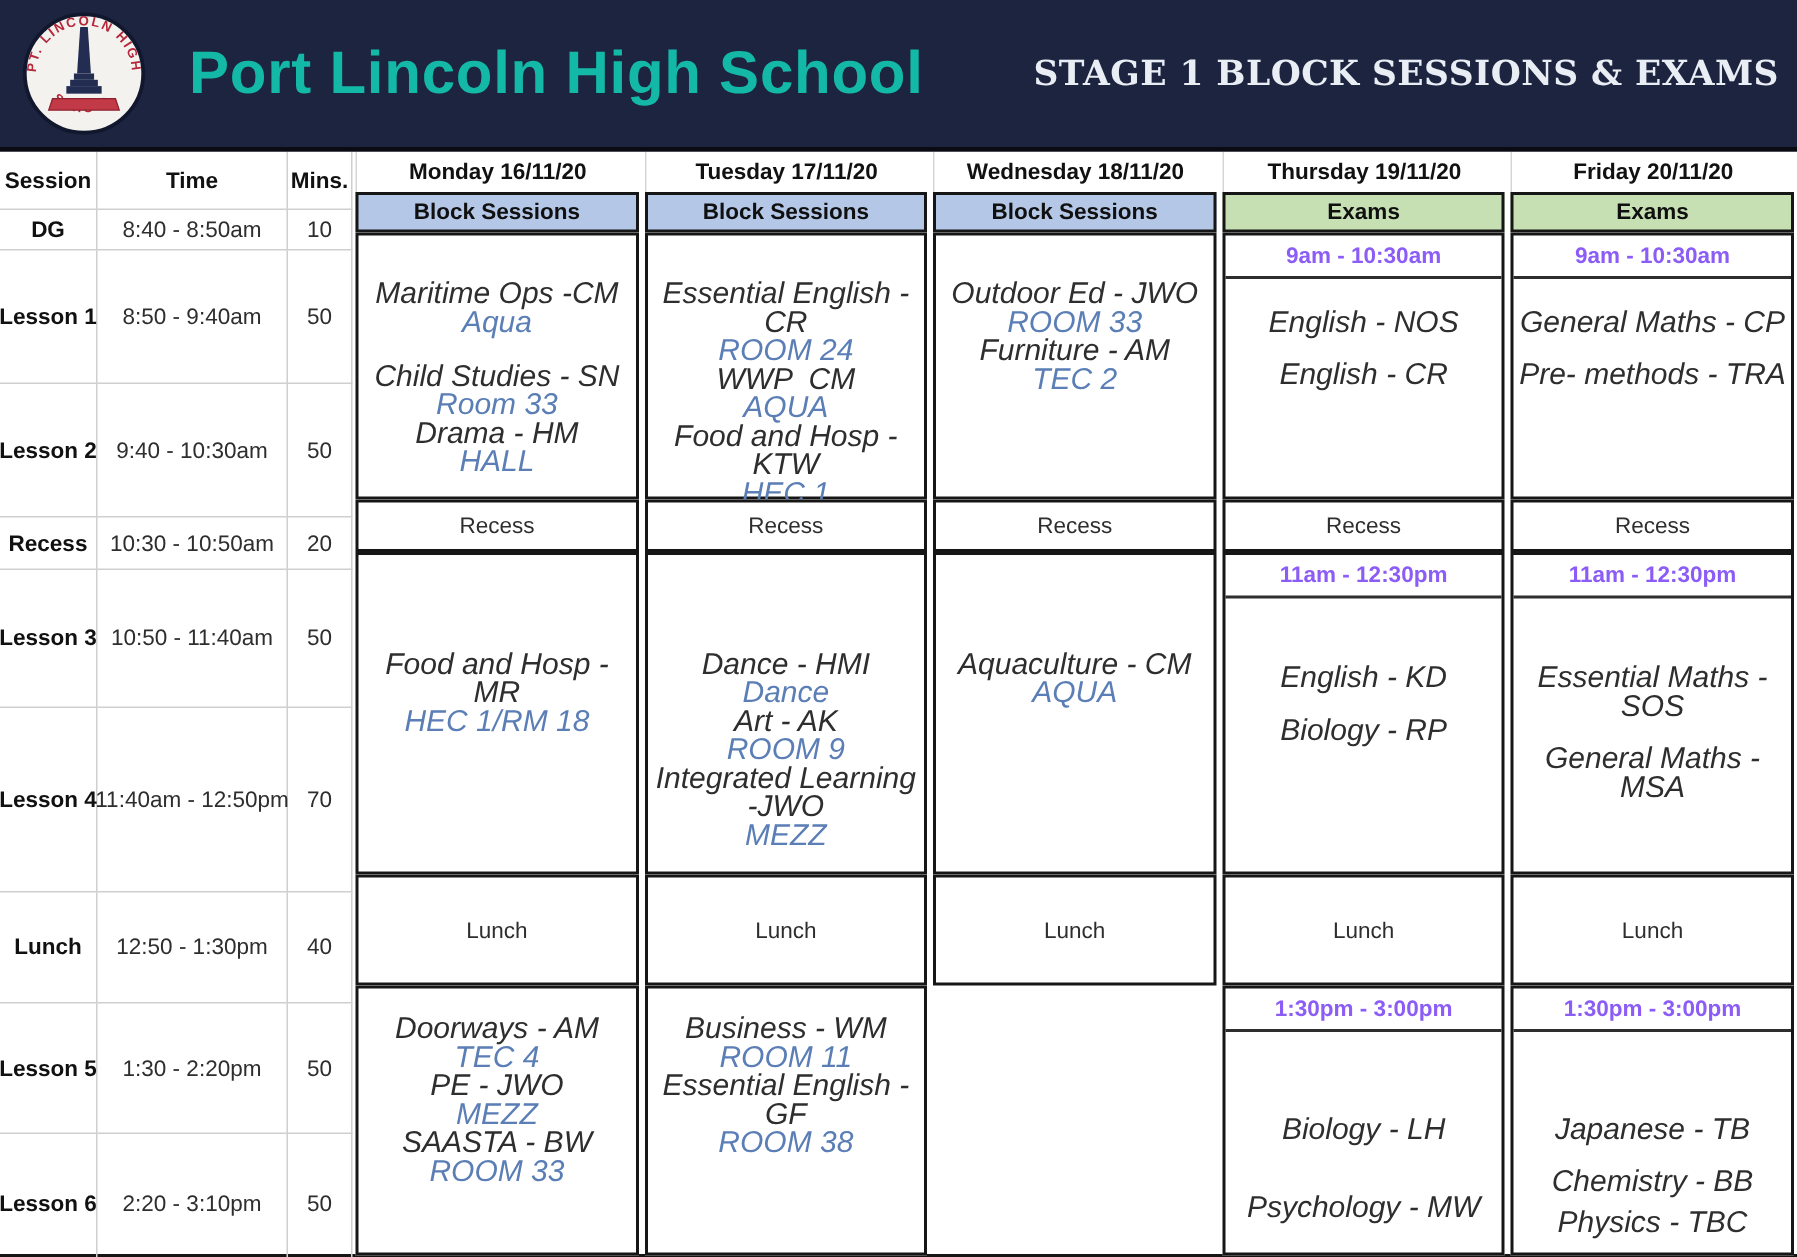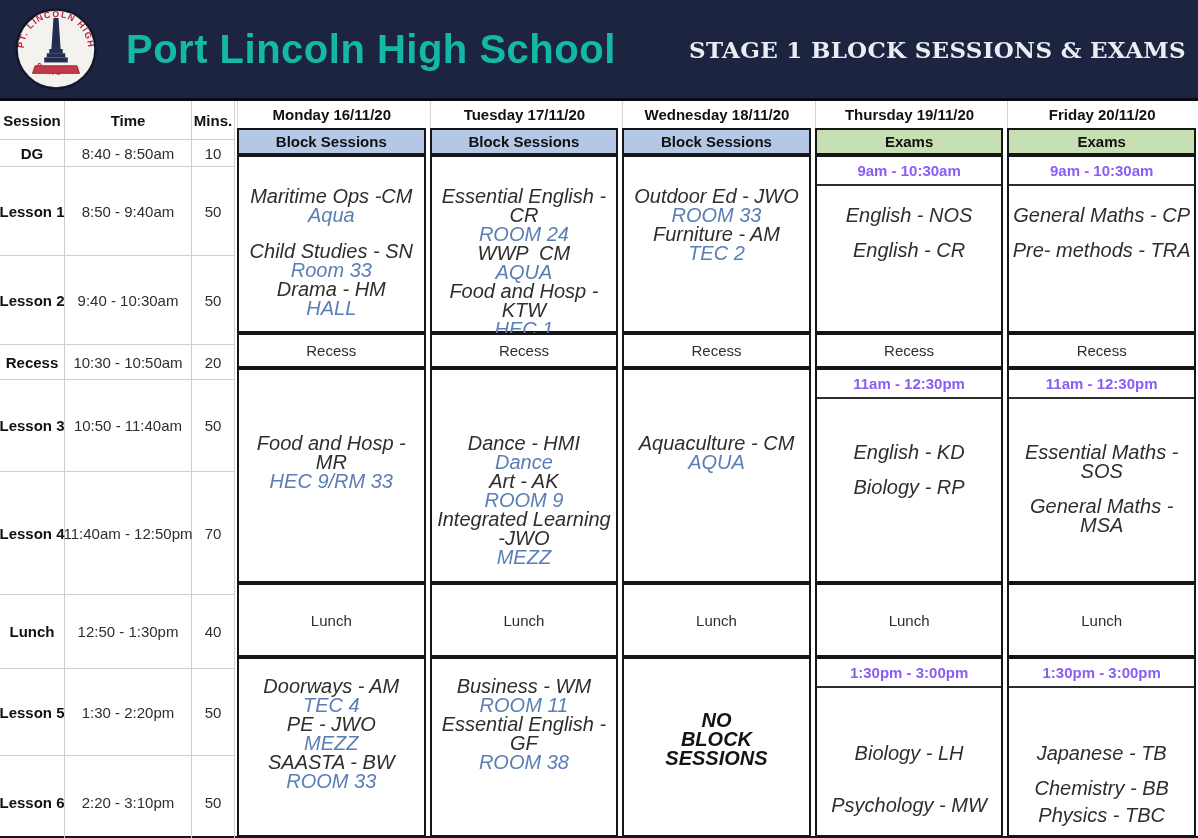--- a/index.html
+++ b/index.html
@@ -128,21 +128,21 @@
             <div class="line">Child Studies - SN</div>
             <div class="line room">Room 33</div>
             <div class="line">Drama - HM</div>
             <div class="line room">HALL</div>
           </div>
         </div>
         <div class="strip h-recess">Recess</div>
         <div class="block hb2">
           <div class="bcontent pb2">
             <div class="line">Food and Hosp - MR</div>
-            <div class="line room">HEC 9/RM 33</div>
+            <div class="line room">HEC 1/RM 18</div>
           </div>
         </div>
         <div class="strip h-lunch">Lunch</div>
         <div class="block hb3">
           <div class="bcontent pb3">
             <div class="line">Doorways - AM</div>
             <div class="line room">TEC 4</div>
             <div class="line">PE - JWO</div>
             <div class="line room">MEZZ</div>
             <div class="line">SAASTA - BW</div>
@@ -196,29 +196,20 @@
           </div>
         </div>
         <div class="strip h-recess">Recess</div>
         <div class="block hb2">
           <div class="bcontent pb2">
             <div class="line">Aquaculture - CM</div>
             <div class="line room">AQUA</div>
           </div>
         </div>
         <div class="strip h-lunch">Lunch</div>
-        <div class="block hb3">
-          <div class="bcontent pb3">
-            <div class="gapline"></div>
-            <div class="gapline"></div>
-            <div class="line bold">NO</div>
-            <div class="line bold">BLOCK</div>
-            <div class="line bold">SESSIONS</div>
-          </div>
-        </div>
       </div>
       <div class="dcol">
         <div class="dhead">Thursday 19/11/20</div>
         <div class="band band-green">Exams</div>
         <div class="block hb1">
           <div class="etime">9am - 10:30am</div>
           <div class="bcontent pe1">
             <div class="line exam">English - NOS</div>
             <div class="line exam">English - CR</div>
           </div>

